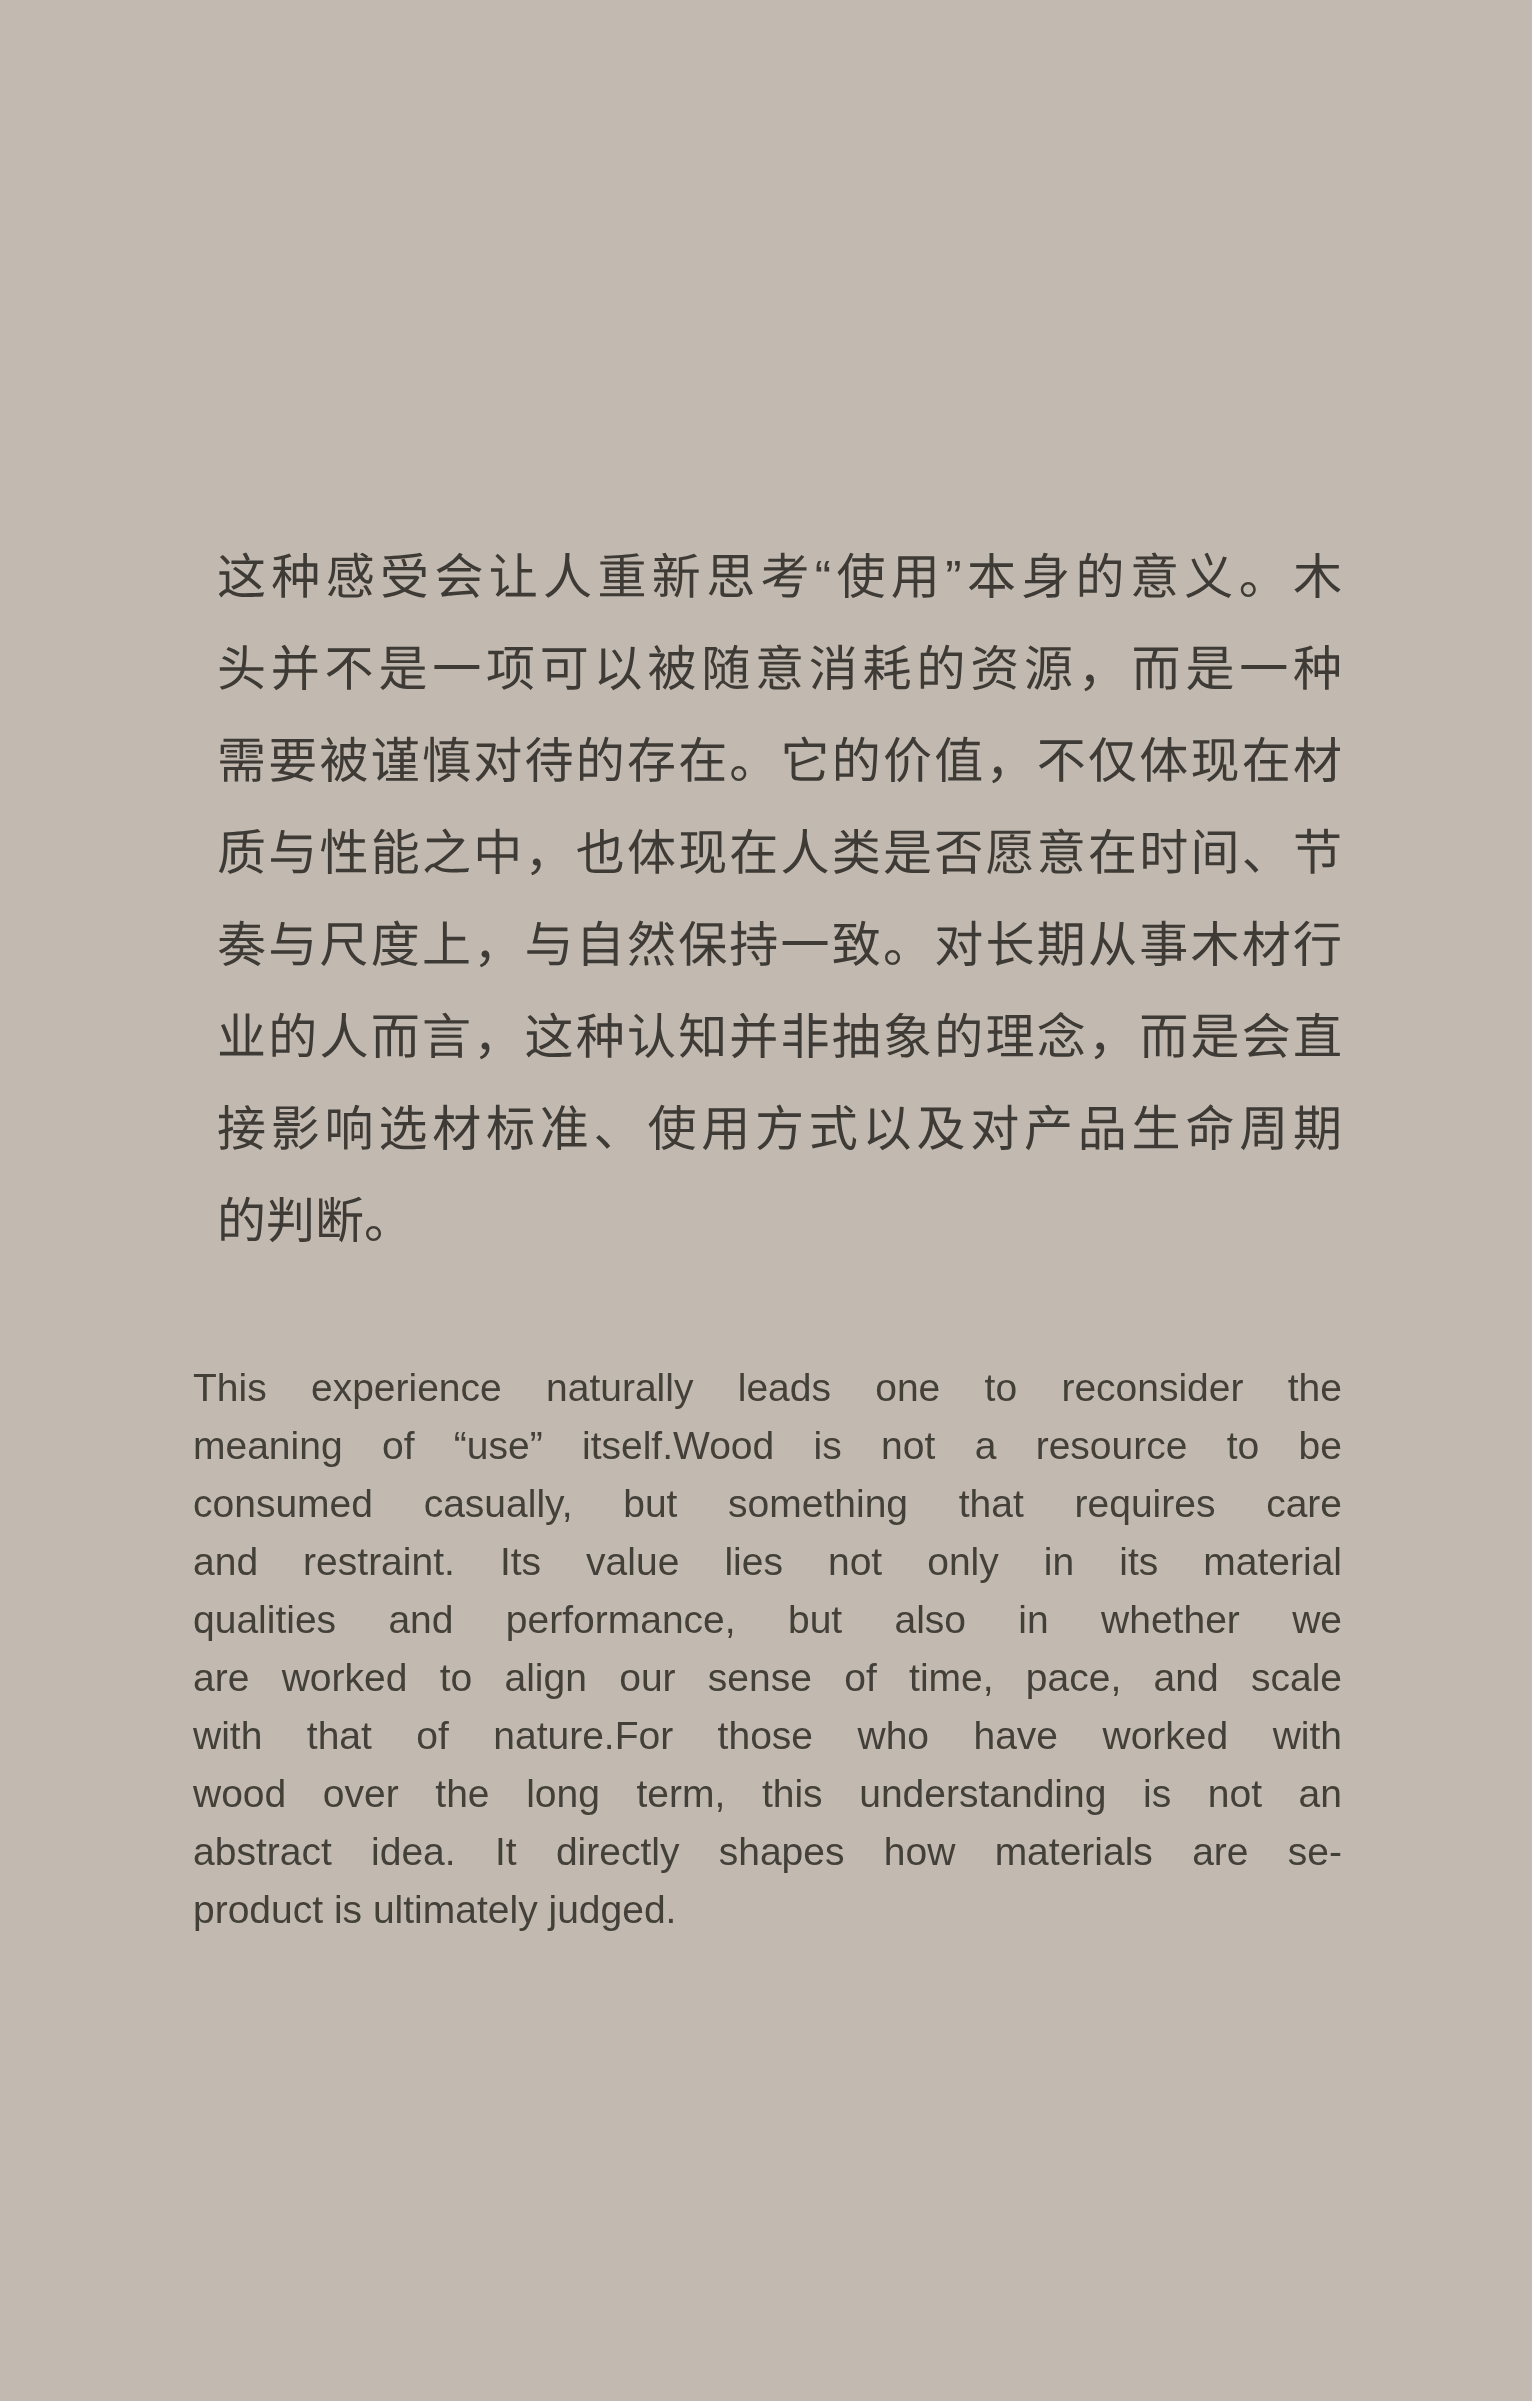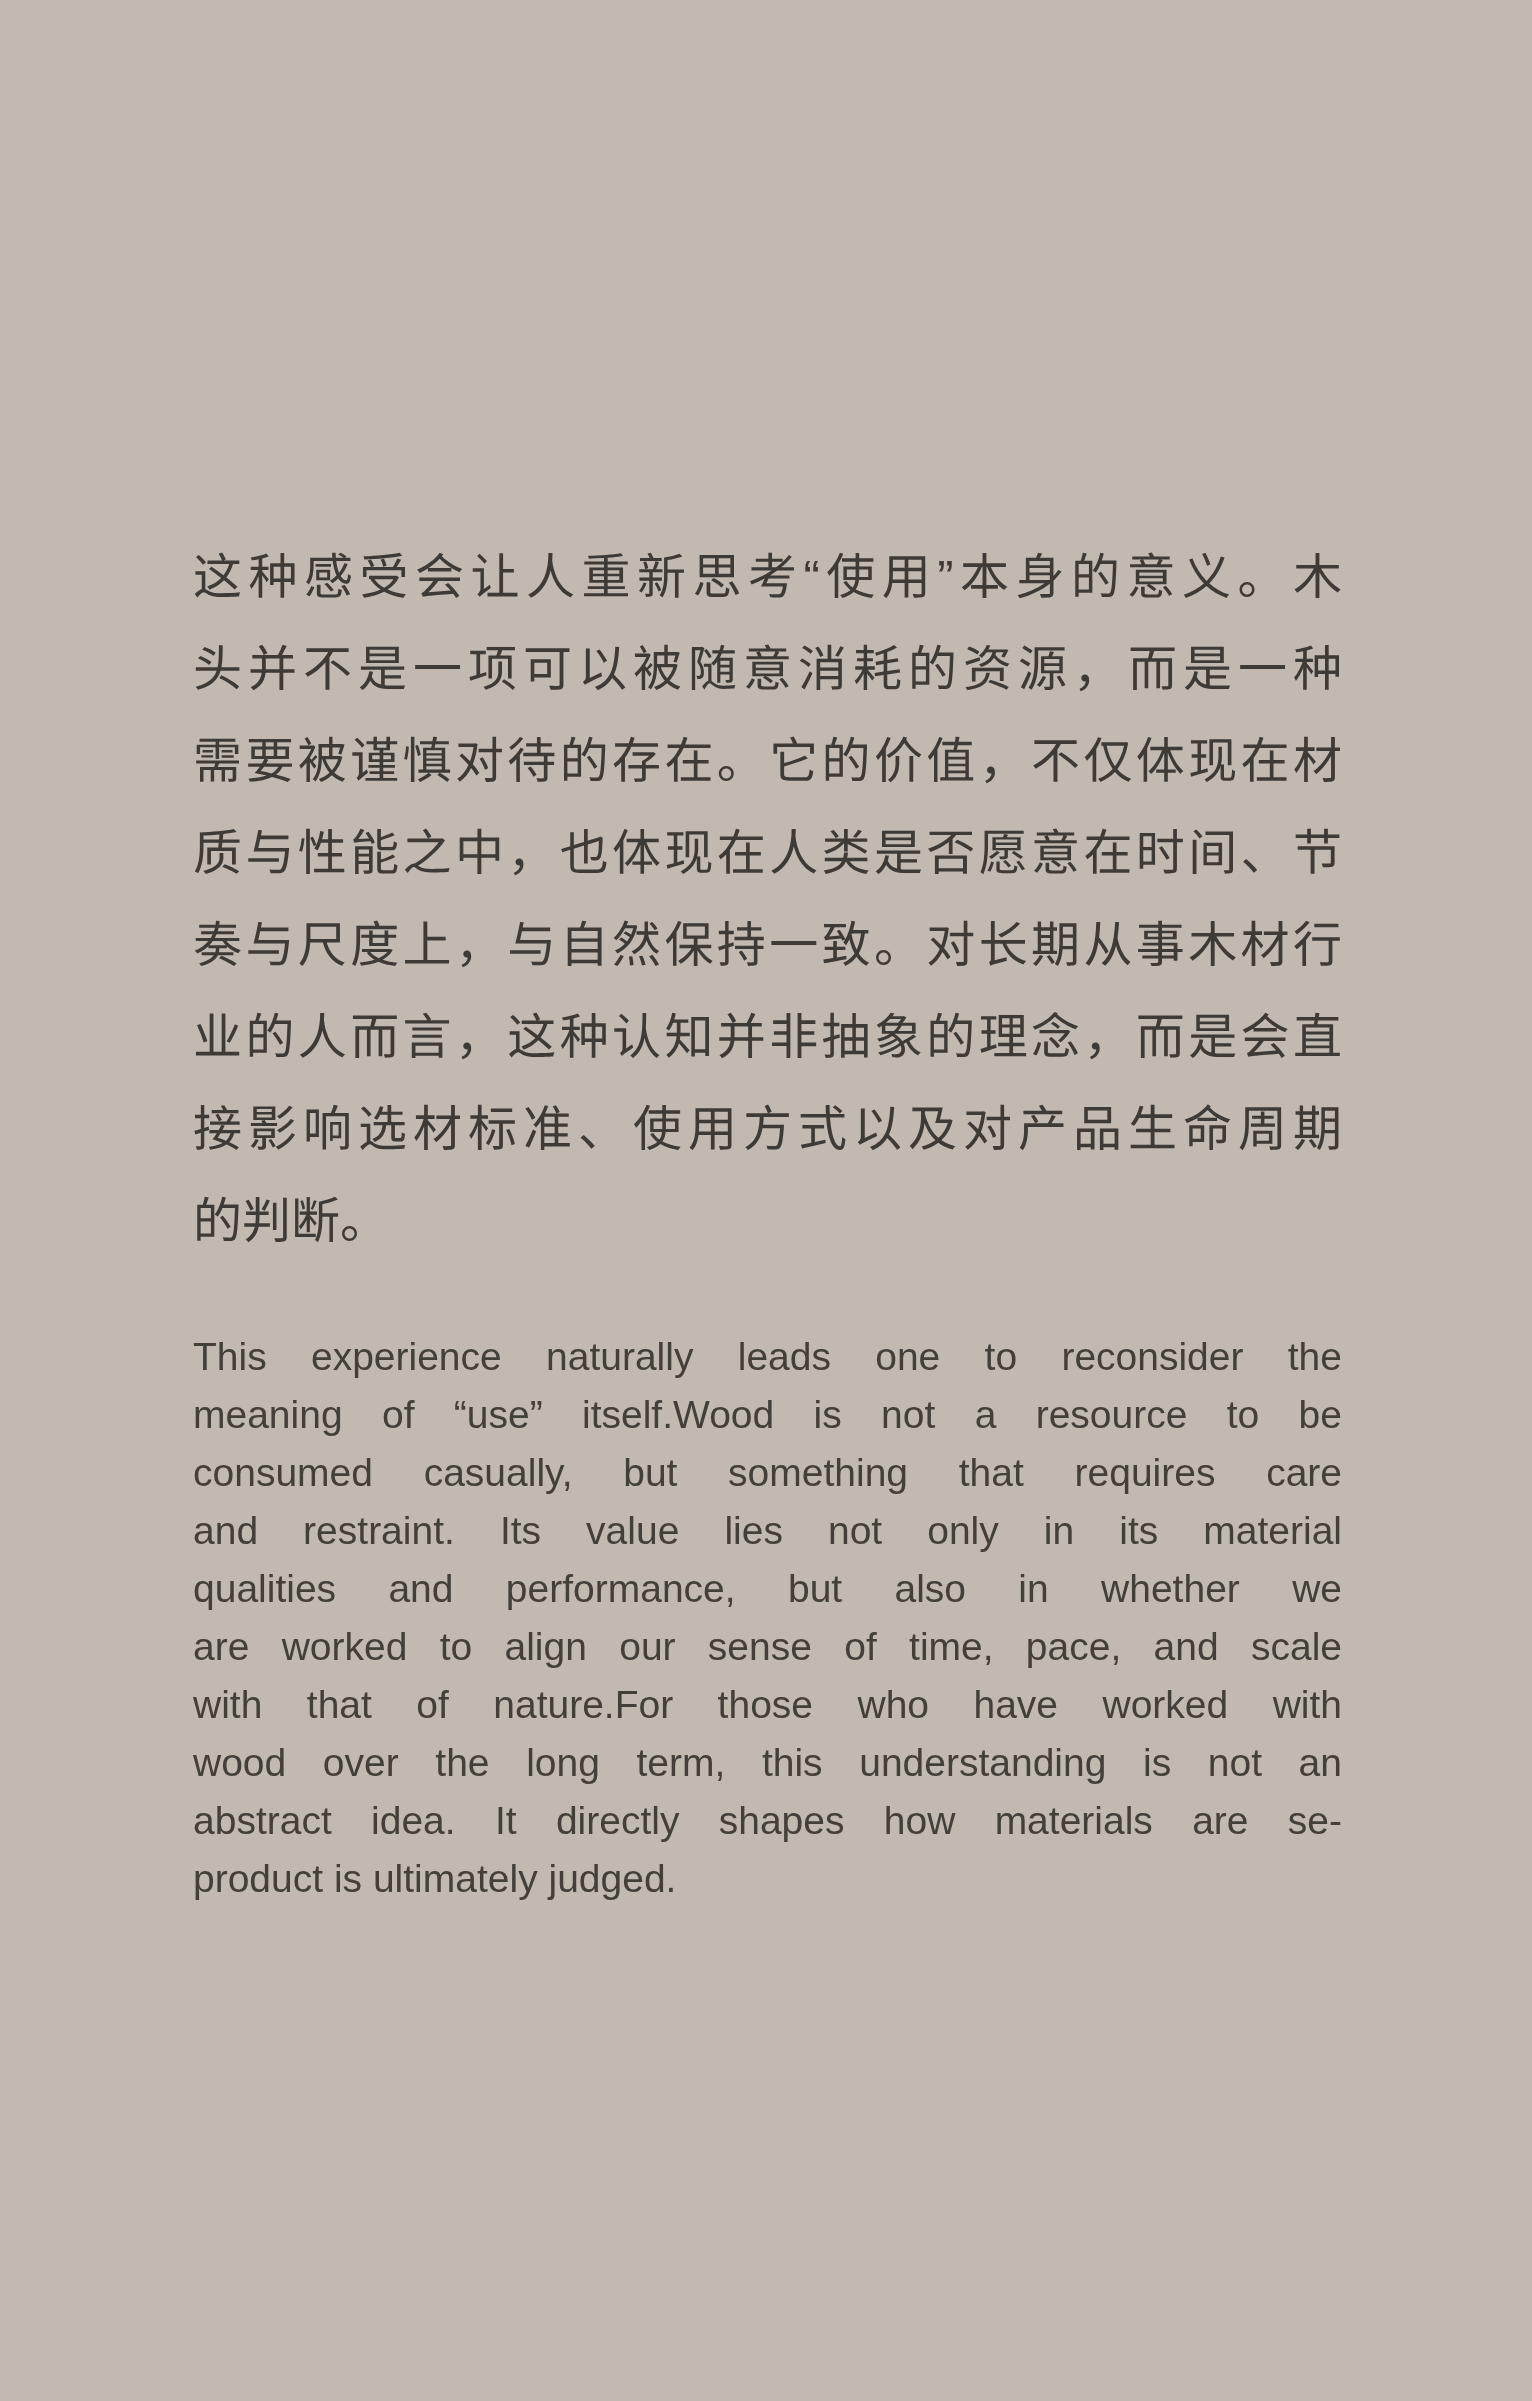--- a/index.html
+++ b/index.html
@@ -27,23 +27,24 @@
   .paragraph .line.last {
     text-align: center;
     text-align-last: left;
   }
   .zh {
     color: #3e3a35;
     font-size: 49px;
     line-height: 92px;
     font-weight: 300;
     letter-spacing: 0;
+    margin-left: 24px;
   }
   .en {
-    margin-top: 61px;
+    margin-top: 92px;
     color: #433f39;
     font-size: 39px;
     line-height: 58px;
     font-weight: 300;
   }
 </style>
 </head>
 <body>
 
 <main class="content">

